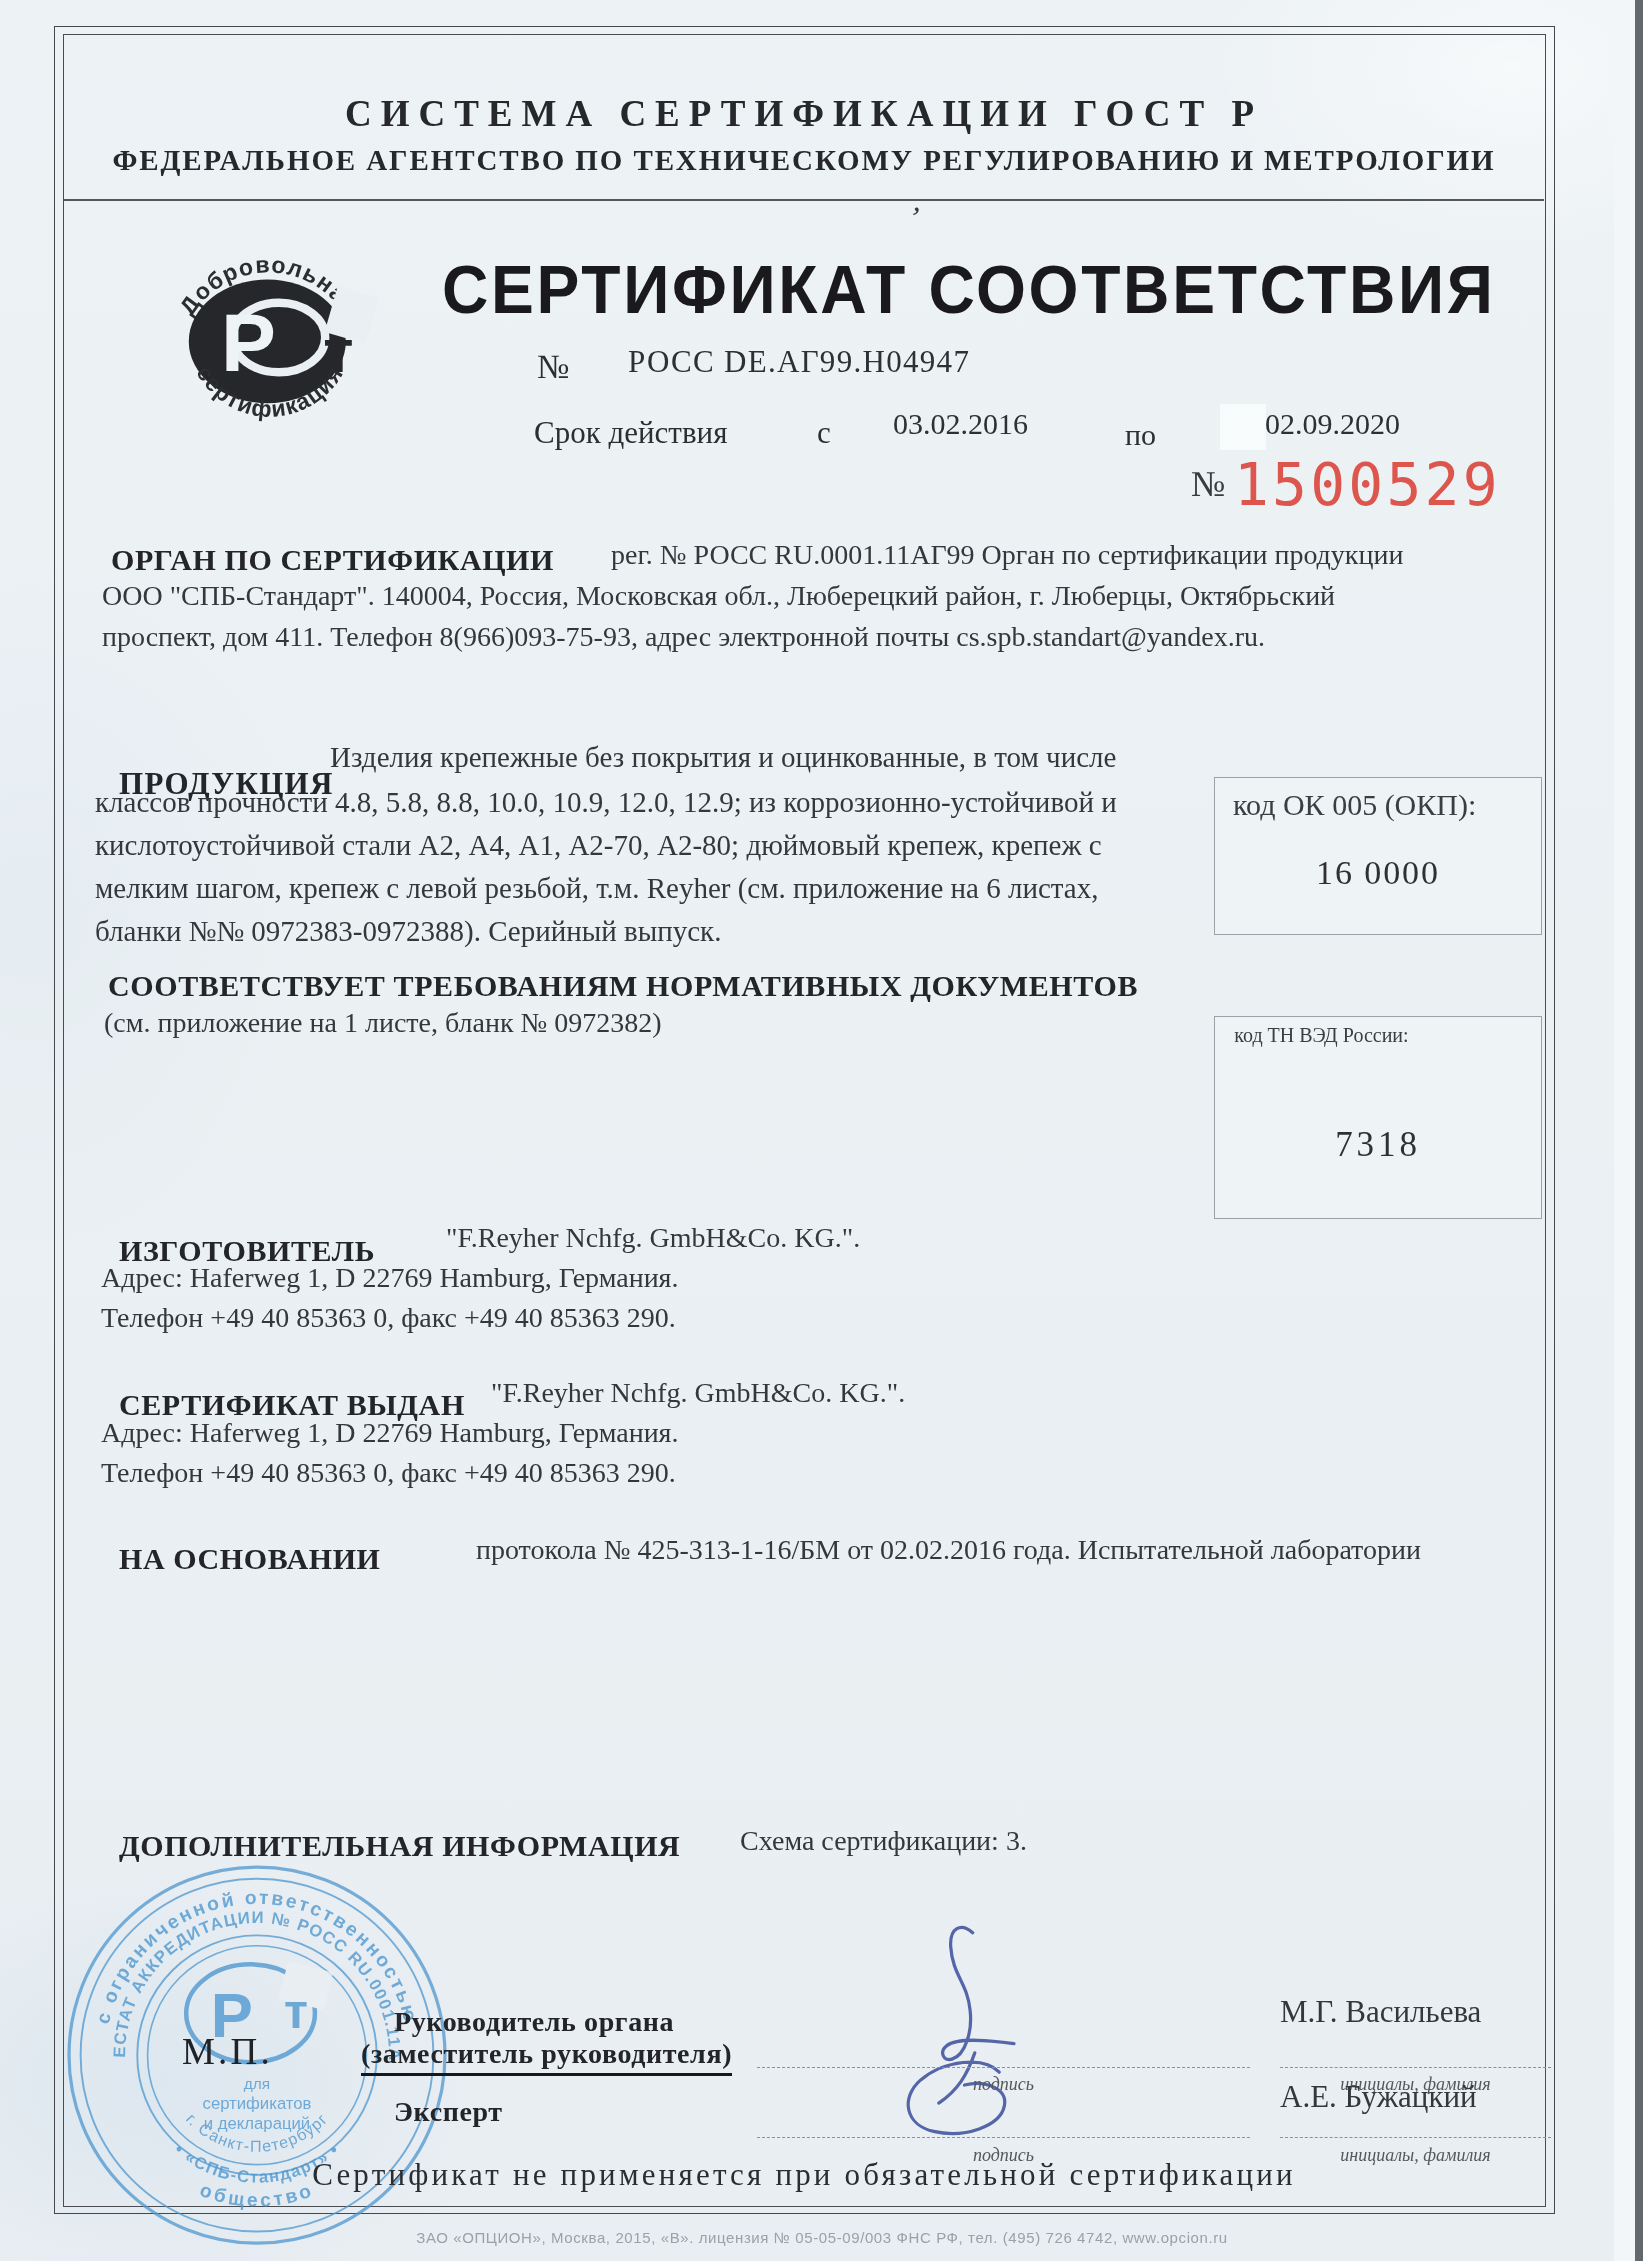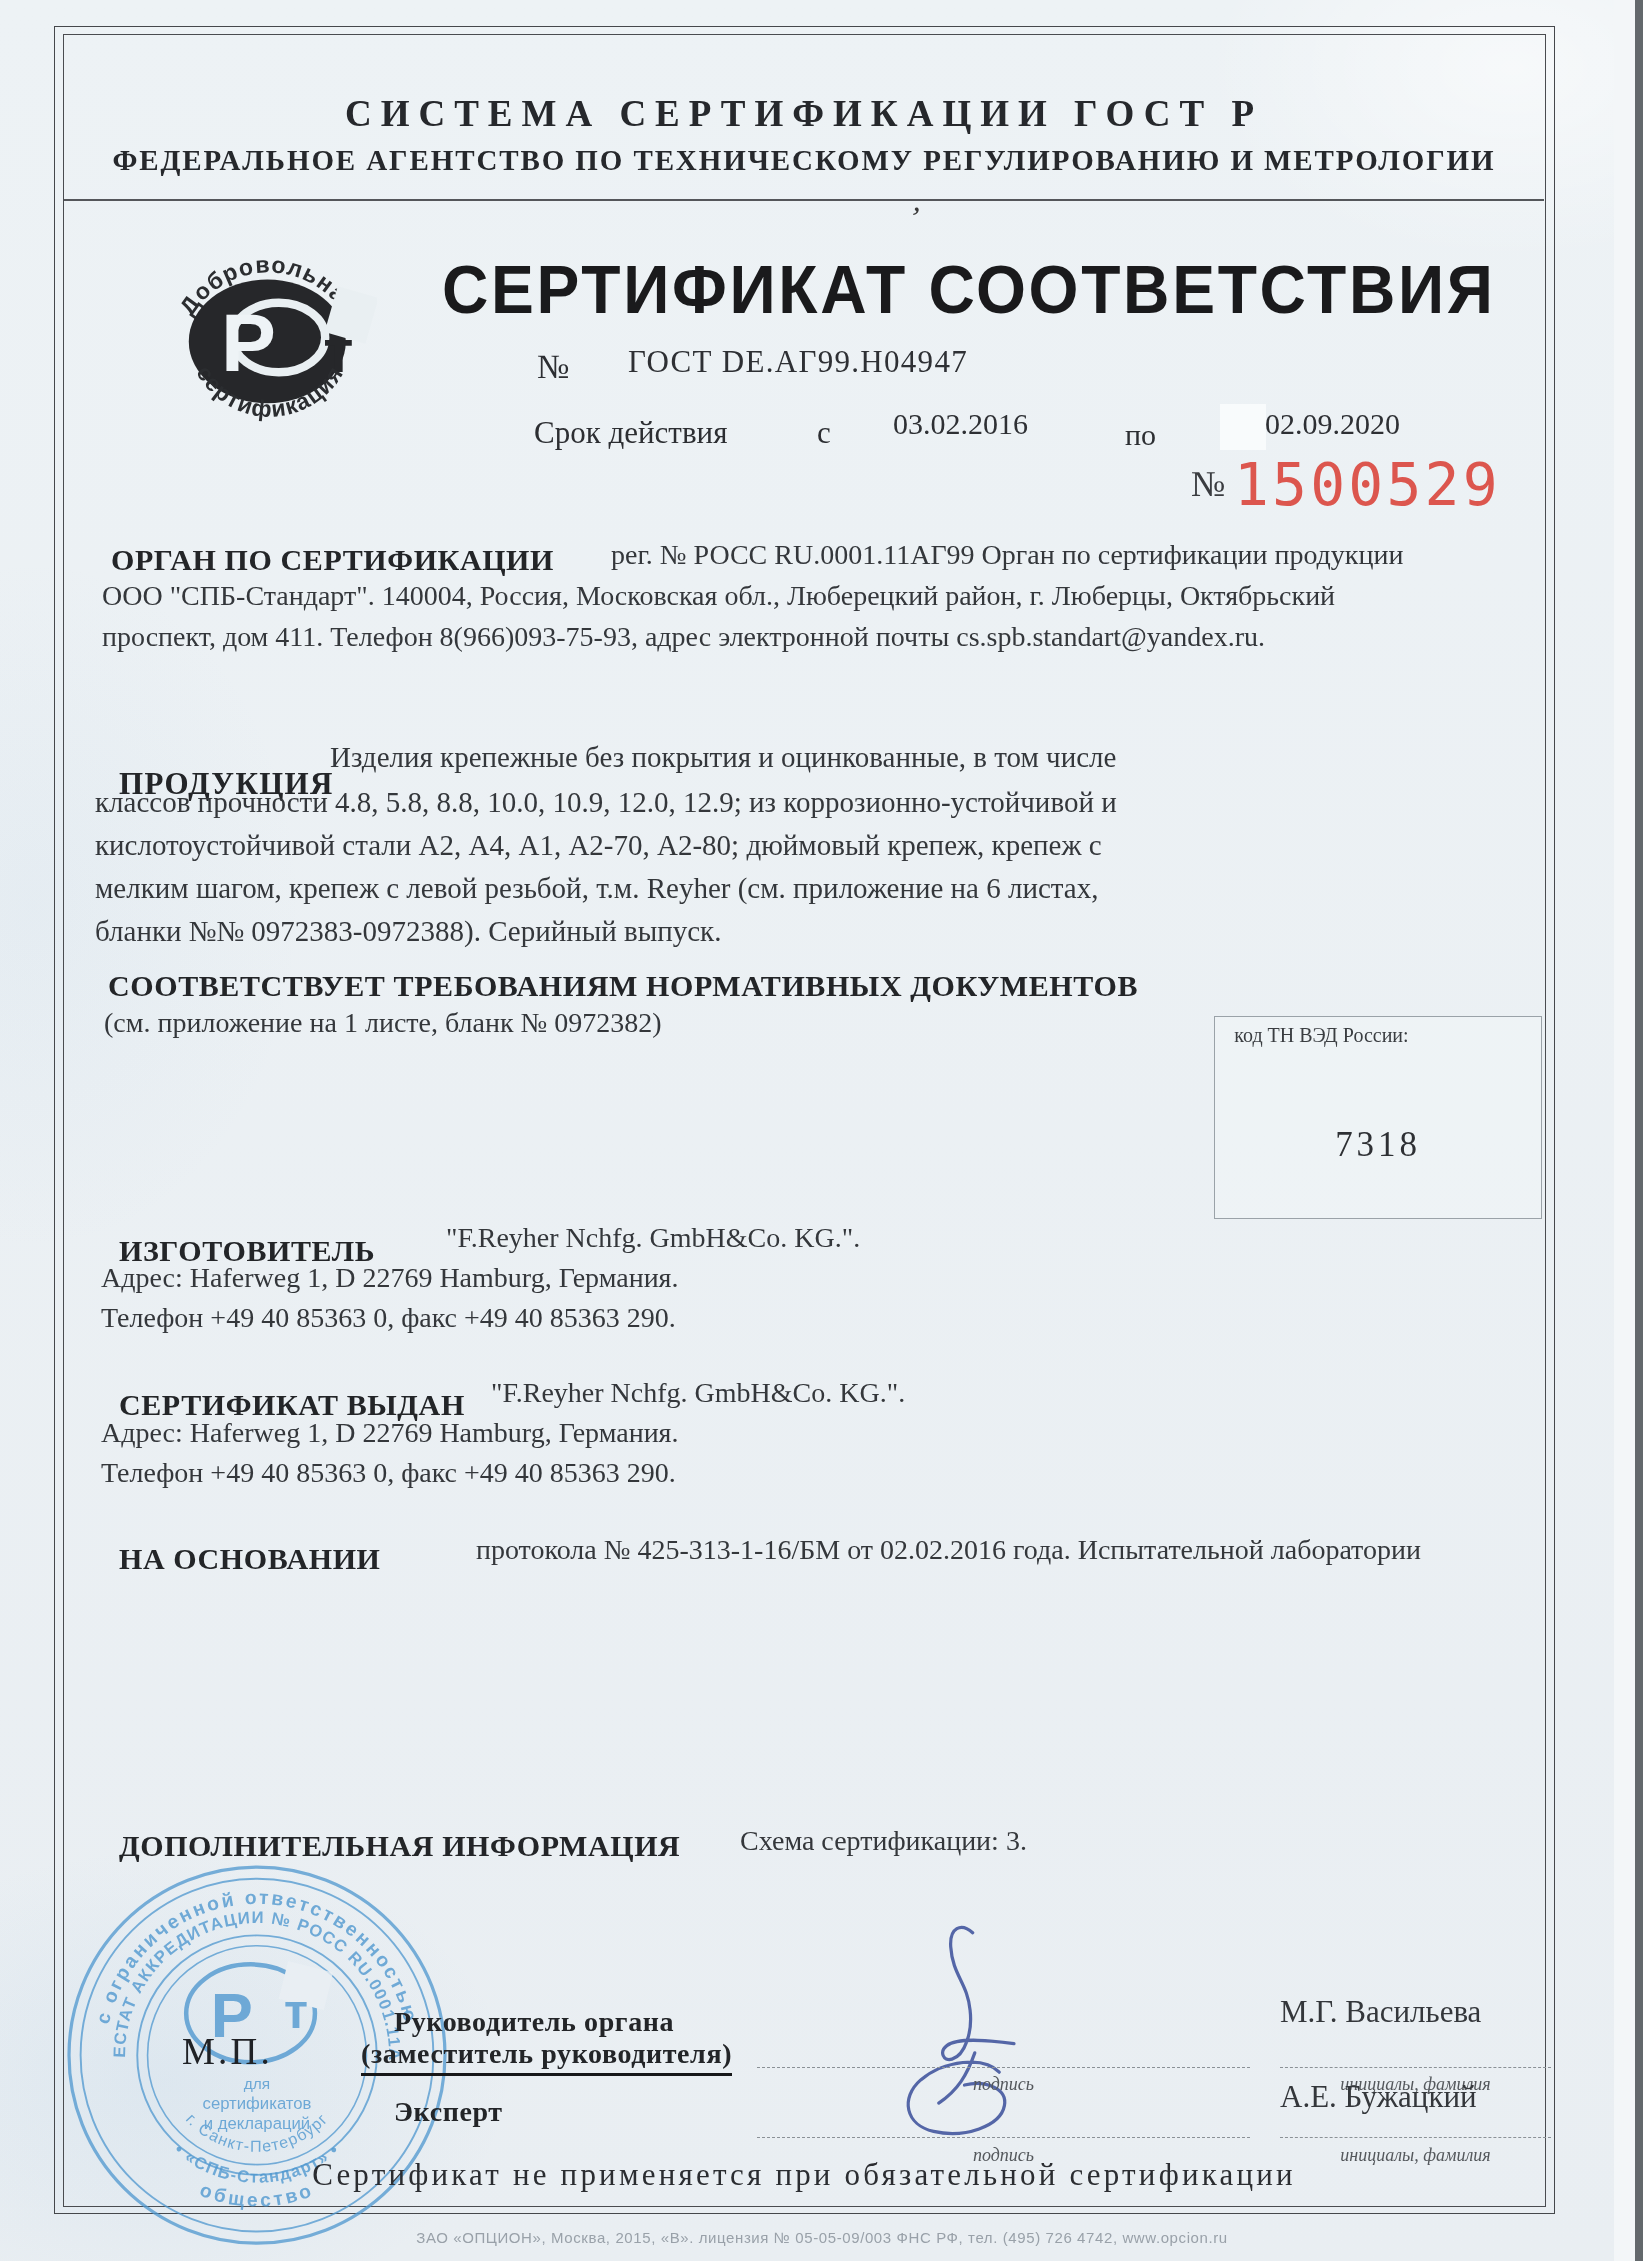--- a/index.html
+++ b/index.html
@@ -114,21 +114,21 @@
     <text x="88" y="216" font-size="128" font-weight="bold" fill="#eef3f6">Р</text>
     <text font-size="36" font-weight="bold" fill="#2b2d30" letter-spacing="2">
       <textPath href="#arcBottom" startOffset="50%" text-anchor="middle">сертификация</textPath>
     </text>
   </svg>
 
   <div class="abs cert-title">СЕРТИФИКАТ СООТВЕТСТВИЯ</div>
   <div class="abs artifact">’</div>
 
   <div class="abs no-label">№</div>
-  <div class="abs no-value">ГОСТ DE.АГ99.Н04947</div>
+  <div class="abs no-value">РОСС DE.АГ99.Н04947</div>
 
   <div class="abs val-label">Срок действия</div>
   <div class="abs val-c">с</div>
   <div class="abs val-from">03.02.2016</div>
   <div class="abs val-po">по</div>
   <div class="abs patch"></div>
   <div class="abs val-to">02.09.2020</div>
 
   <div class="abs fno-label">№</div>
   <div class="abs fno-value">1500529</div>
@@ -138,20 +138,24 @@
   <div class="abs ml organ-rest">ООО "СПБ-Стандарт". 140004, Россия, Московская обл., Люберецкий район, г. Люберцы, Октябрьский
 проспект, дом 411. Телефон 8(966)093-75-93, адрес электронной почты cs.spb.standart@yandex.ru.</div>
 
   <div class="abs lbl prod-label">ПРОДУКЦИЯ</div>
   <div class="abs b44 prod-line1">Изделия крепежные без покрытия и оцинкованные, в том числе</div>
   <div class="abs ml prod-rest">классов прочности 4.8, 5.8, 8.8, 10.0, 10.9, 12.0, 12.9; из коррозионно-устойчивой и
 кислотоустойчивой стали А2, А4, А1, А2-70, А2-80; дюймовый крепеж, крепеж с
 мелким шагом, крепеж с левой резьбой, т.м. Reyher (см. приложение на 6 листах,
 бланки №№ 0972383-0972388). Серийный выпуск.</div>
 
+  <div class="abs box okp-box">
+    <div class="abs okp-label">код ОК 005 (ОКП):</div>
+    <div class="abs okp-value">16 0000</div>
+  </div>
 
   <div class="abs lbl sootv-label">СООТВЕТСТВУЕТ ТРЕБОВАНИЯМ НОРМАТИВНЫХ ДОКУМЕНТОВ</div>
   <div class="abs b44 sootv-note">(см. приложение на 1 листе, бланк № 0972382)</div>
 
   <div class="abs box tnved-box">
     <div class="abs tnved-label">код ТН ВЭД России:</div>
     <div class="abs tnved-value">7318</div>
   </div>
 
   <div class="abs lbl izg-label">ИЗГОТОВИТЕЛЬ</div>

